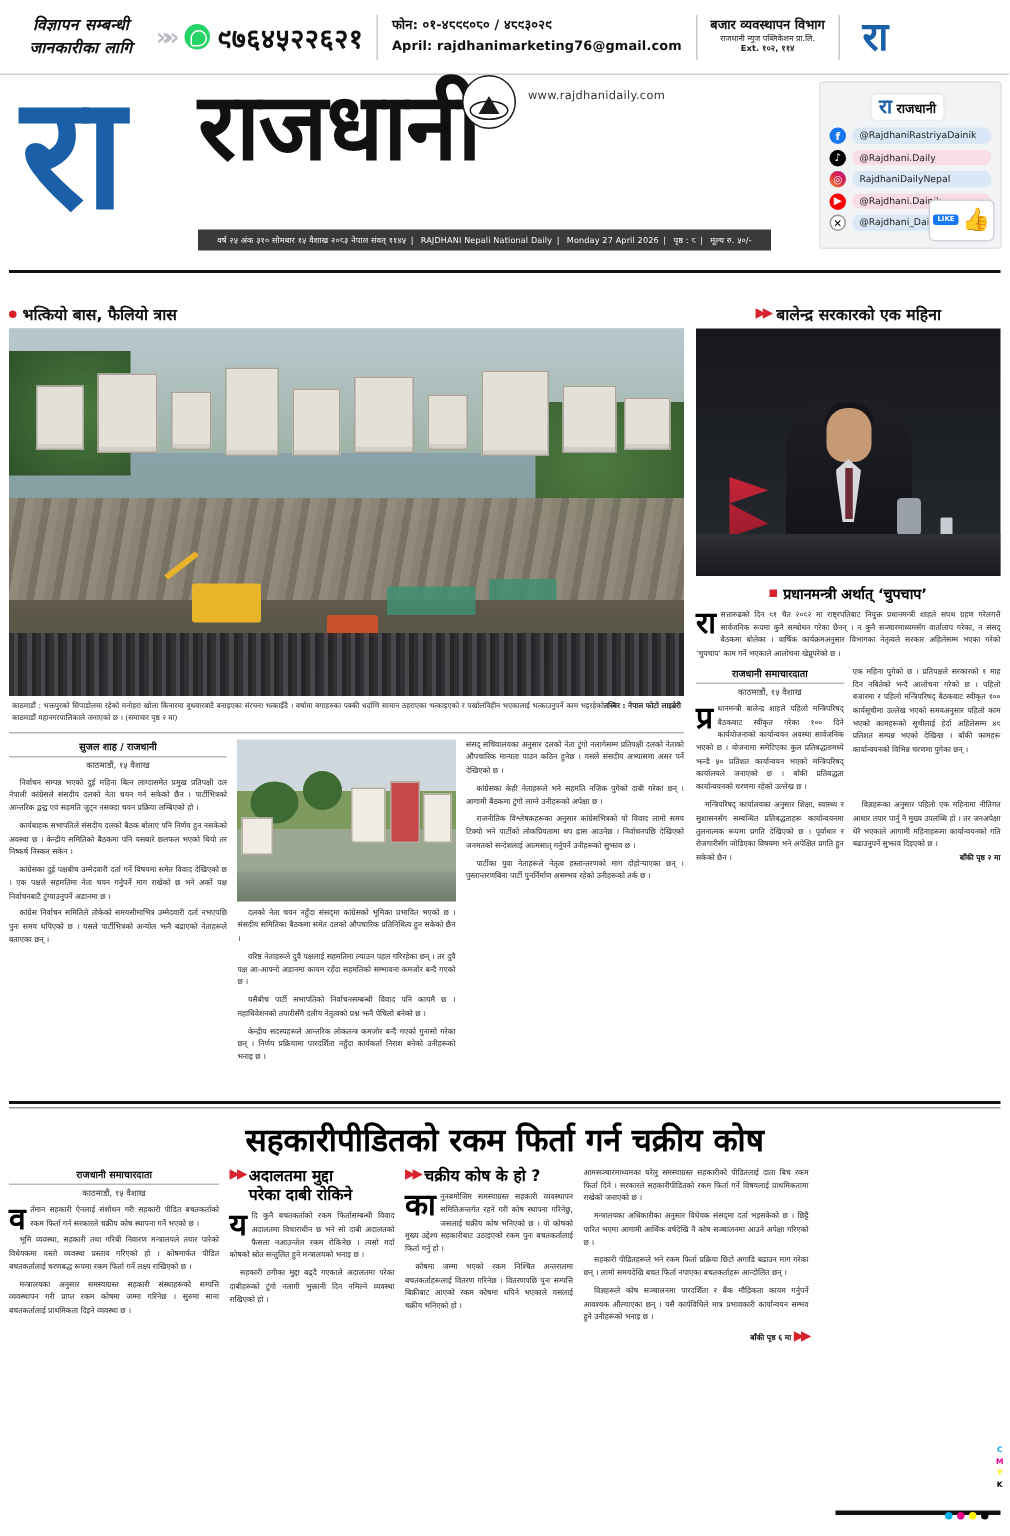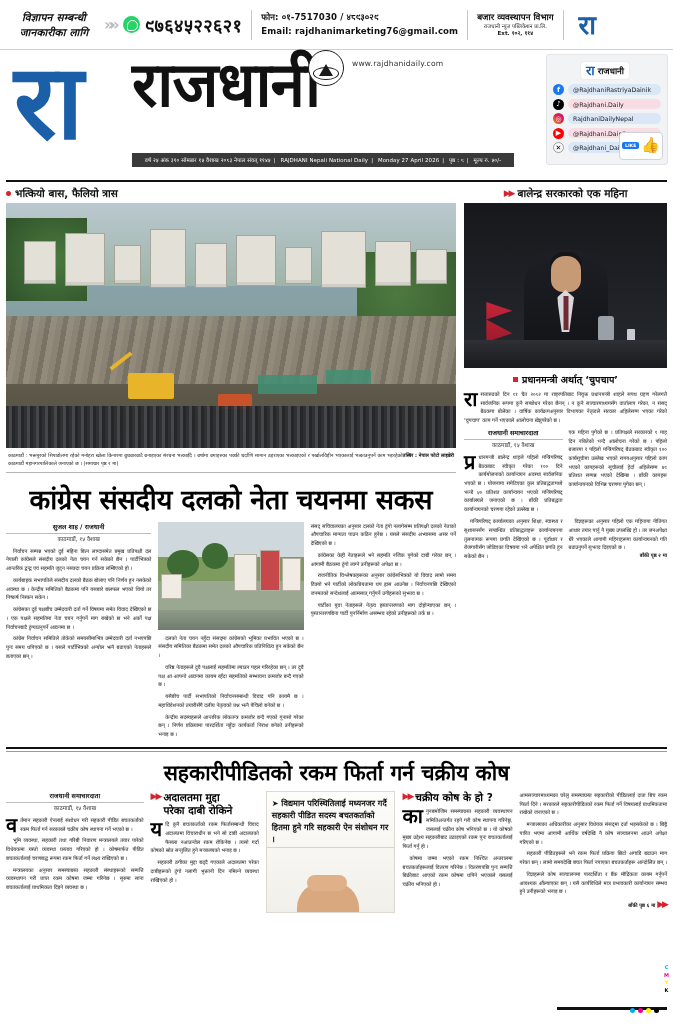--- a/index.html
+++ b/index.html
@@ -165,21 +165,21 @@
     background: #1877F2; color: #fff; font-size: 4.6px; font-weight: 700;
     padding: 1px 3px; border-radius: 2px;
   }
   .thumb-badge .hand { font-size: 15px; color: #1877F2; line-height: 1; }
 
   
   .rule-thick { height: 2px; background: #111; margin: 0 6px; }
   .rule-thin { height: 1px; background: #b5b5b5; margin: 3px 6px; }
 
   
-  .content { position: relative; padding: 0 6px; }
+  .content { position: relative; padding: 16px 6px; }
   .cols { display: flex; gap: 8px; }
   .col-left { width: 450px; }
   .col-right { width: 203px; }
 
   .kicker {
     font-size: 10.5px; font-weight: 700; color: #111; margin: 4px 0 3px;
     display: flex; align-items: center; gap: 4px;
   }
   .bullet-red { width: 5px; height: 5px; border-radius: 50%; background: #d6232e; flex: none; }
   .arrow-red { color: #d6232e; font-size: 9px; letter-spacing: -2px; }
@@ -405,22 +405,22 @@
       <div>विज्ञापन सम्बन्धी</div>
       <div>जानकारीका लागि</div>
     </div>
     <div class="chev">»»</div>
     <div class="wa-wrap">
       <span class="wa-icon"></span>
       <span class="wa-num">९७६४५२२६२१</span>
     </div>
     <div class="vline"></div>
     <div class="contact">
-      <div>फोन: ०१-7517030 / ४८९३०२९</div>
-      <div>Email: rajdhanimarketing76@gmail.com</div>
+      <div>फोन: ०१-४८९९०८० / ४८९३०२९</div>
+      <div>April: rajdhanimarketing76@gmail.com</div>
     </div>
     <div class="vline"></div>
     <div class="dept">
       <div class="d1">बजार व्यवस्थापन विभाग</div>
       <div class="d2">राजधानी न्युज पब्लिकेशन प्रा.लि.</div>
       <div class="d3">Ext. १०२, ११४</div>
     </div>
     <div class="vline"></div>
     <div class="corner-logo">रा</div>
   </div>
@@ -516,21 +516,20 @@
           <div class="ph-crowd"></div>
         </div>
 
         <div class="caption">
           <span class="credit">तस्बिर : नेपाल फोटो लाइब्रेरी</span>
           <span>काठमाडौं : भक्तपुरको सिपाडोलमा रहेको मनोहरा खोला किनारमा बुधबारबाटै बनाइएका संरचना भत्काइँदै । बर्षामा बगाहरुका पक्की धर्दाणि सामान ठहराएका भत्काइएको र पर्खालविहीन भएकालाई भत्काउनुपर्ने काम भइरहेको काठमाडौं महानगरपालिकाले जनाएको छ । (समाचार पृष्ठ २ मा)</span>
         </div>
 
         <div class="rule-thin" style="margin:4px 0"></div>
 
-        <div class="headline-main">कांग्रेस संसदीय दलको नेता चयनमा सकस</div>
 
         <div class="body-cols-3">
           <div class="bc">
             <div class="byline">सुजल शाह / राजधानी</div>
             <div class="byline-date">काठमाडौं, १५ वैशाख</div>
             <p class="ptext">निर्वाचन सम्पन्न भएको दुई महिना बित्न लाग्दासमेत प्रमुख प्रतिपक्षी दल नेपाली कांग्रेसले संसदीय दलको नेता चयन गर्न सकेको छैन । पार्टीभित्रको आन्तरिक द्वन्द्व एवं सहमति जुट्न नसक्दा चयन प्रक्रिया लम्बिएको हो ।</p>
             <p class="ptext">कार्यबाहक सभापतिले संसदीय दलको बैठक बोलाए पनि निर्णय हुन नसकेको अवस्था छ । केन्द्रीय समितिको बैठकमा पनि यसबारे छलफल भएको थियो तर निष्कर्ष निस्कन सकेन ।</p>
             <p class="ptext">कांग्रेसका दुई पक्षबीच उम्मेदवारी दर्ता गर्ने विषयमा समेत विवाद देखिएको छ । एक पक्षले सहमतिमा नेता चयन गर्नुपर्ने माग राखेको छ भने अर्को पक्ष निर्वाचनबाटै टुंग्याउनुपर्ने अडानमा छ ।</p>
             <p class="ptext">कांग्रेस निर्वाचन समितिले तोकेको समयसीमाभित्र उम्मेदवारी दर्ता नभएपछि पुनः समय थपिएको छ । यसले पार्टीभित्रको अन्योल झनै बढाएको नेताहरूले बताएका छन् ।</p>
           </div>
@@ -640,30 +639,20 @@
             <div>अदालतमा मुद्दा</div>
             <div>परेका दाबी रोकिने</div>
           </div>
         </div>
         <p class="ptext noind">
           <span class="dropcap">य</span><span>दि कुनै बचतकर्ताको रकम फिर्तासम्बन्धी विवाद अदालतमा विचाराधीन छ भने सो दाबी अदालतको फैसला नआउन्जेल रकम रोकिनेछ । त्यसो गर्दा कोषको स्रोत सन्तुलित हुने मन्त्रालयको भनाइ छ ।</span>
         </p>
         <p class="ptext">सहकारी ठगीका मुद्दा बढ्दै गएकाले अदालतमा परेका दाबीहरूको टुंगो नलागी भुक्तानी दिन नमिल्ने व्यवस्था राखिएको हो ।</p>
       </div>
 
-      <div class="bcol3">
-        <div class="placard">
-          <div class="pl-text">
-            <span>➤</span>
-            <span>विद्यमान परिस्थितिलाई मध्यनजर गर्दै सहकारी पीडित सदस्य बचतकर्ताको हितमा हुने गरि सहकारी ऐन संशोधन गर ।</span>
-          </div>
-          <div class="pl-fold"></div>
-          <div class="pl-hand"></div>
-        </div>
-      </div>
 
       <div class="bcol4">
         <div class="sub-b-row">
           <span class="arrow-red">▶▶</span>
           <div class="sub-b">चक्रीय कोष के हो ?</div>
         </div>
         <p class="ptext noind">
           <span class="dropcap">का</span><span>नुनबमोजिम समस्याग्रस्त सहकारी व्यवस्थापन समितिअन्तर्गत रहने गरी कोष स्थापना गरिनेछु, जसलाई चक्रीय कोष भनिएको छ । यो कोषको मुख्य उद्देश्य सहकारीबाट उठाइएको रकम पुनः बचतकर्तालाई फिर्ता गर्नु हो ।</span>
         </p>
         <p class="ptext">कोषमा जम्मा भएको रकम निश्चित अन्तरालमा बचतकर्ताहरूलाई वितरण गरिनेछ । वितरणपछि पुनः सम्पत्ति बिक्रीबाट आएको रकम कोषमा थपिने भएकाले यसलाई चक्रीय भनिएको हो ।</p>

